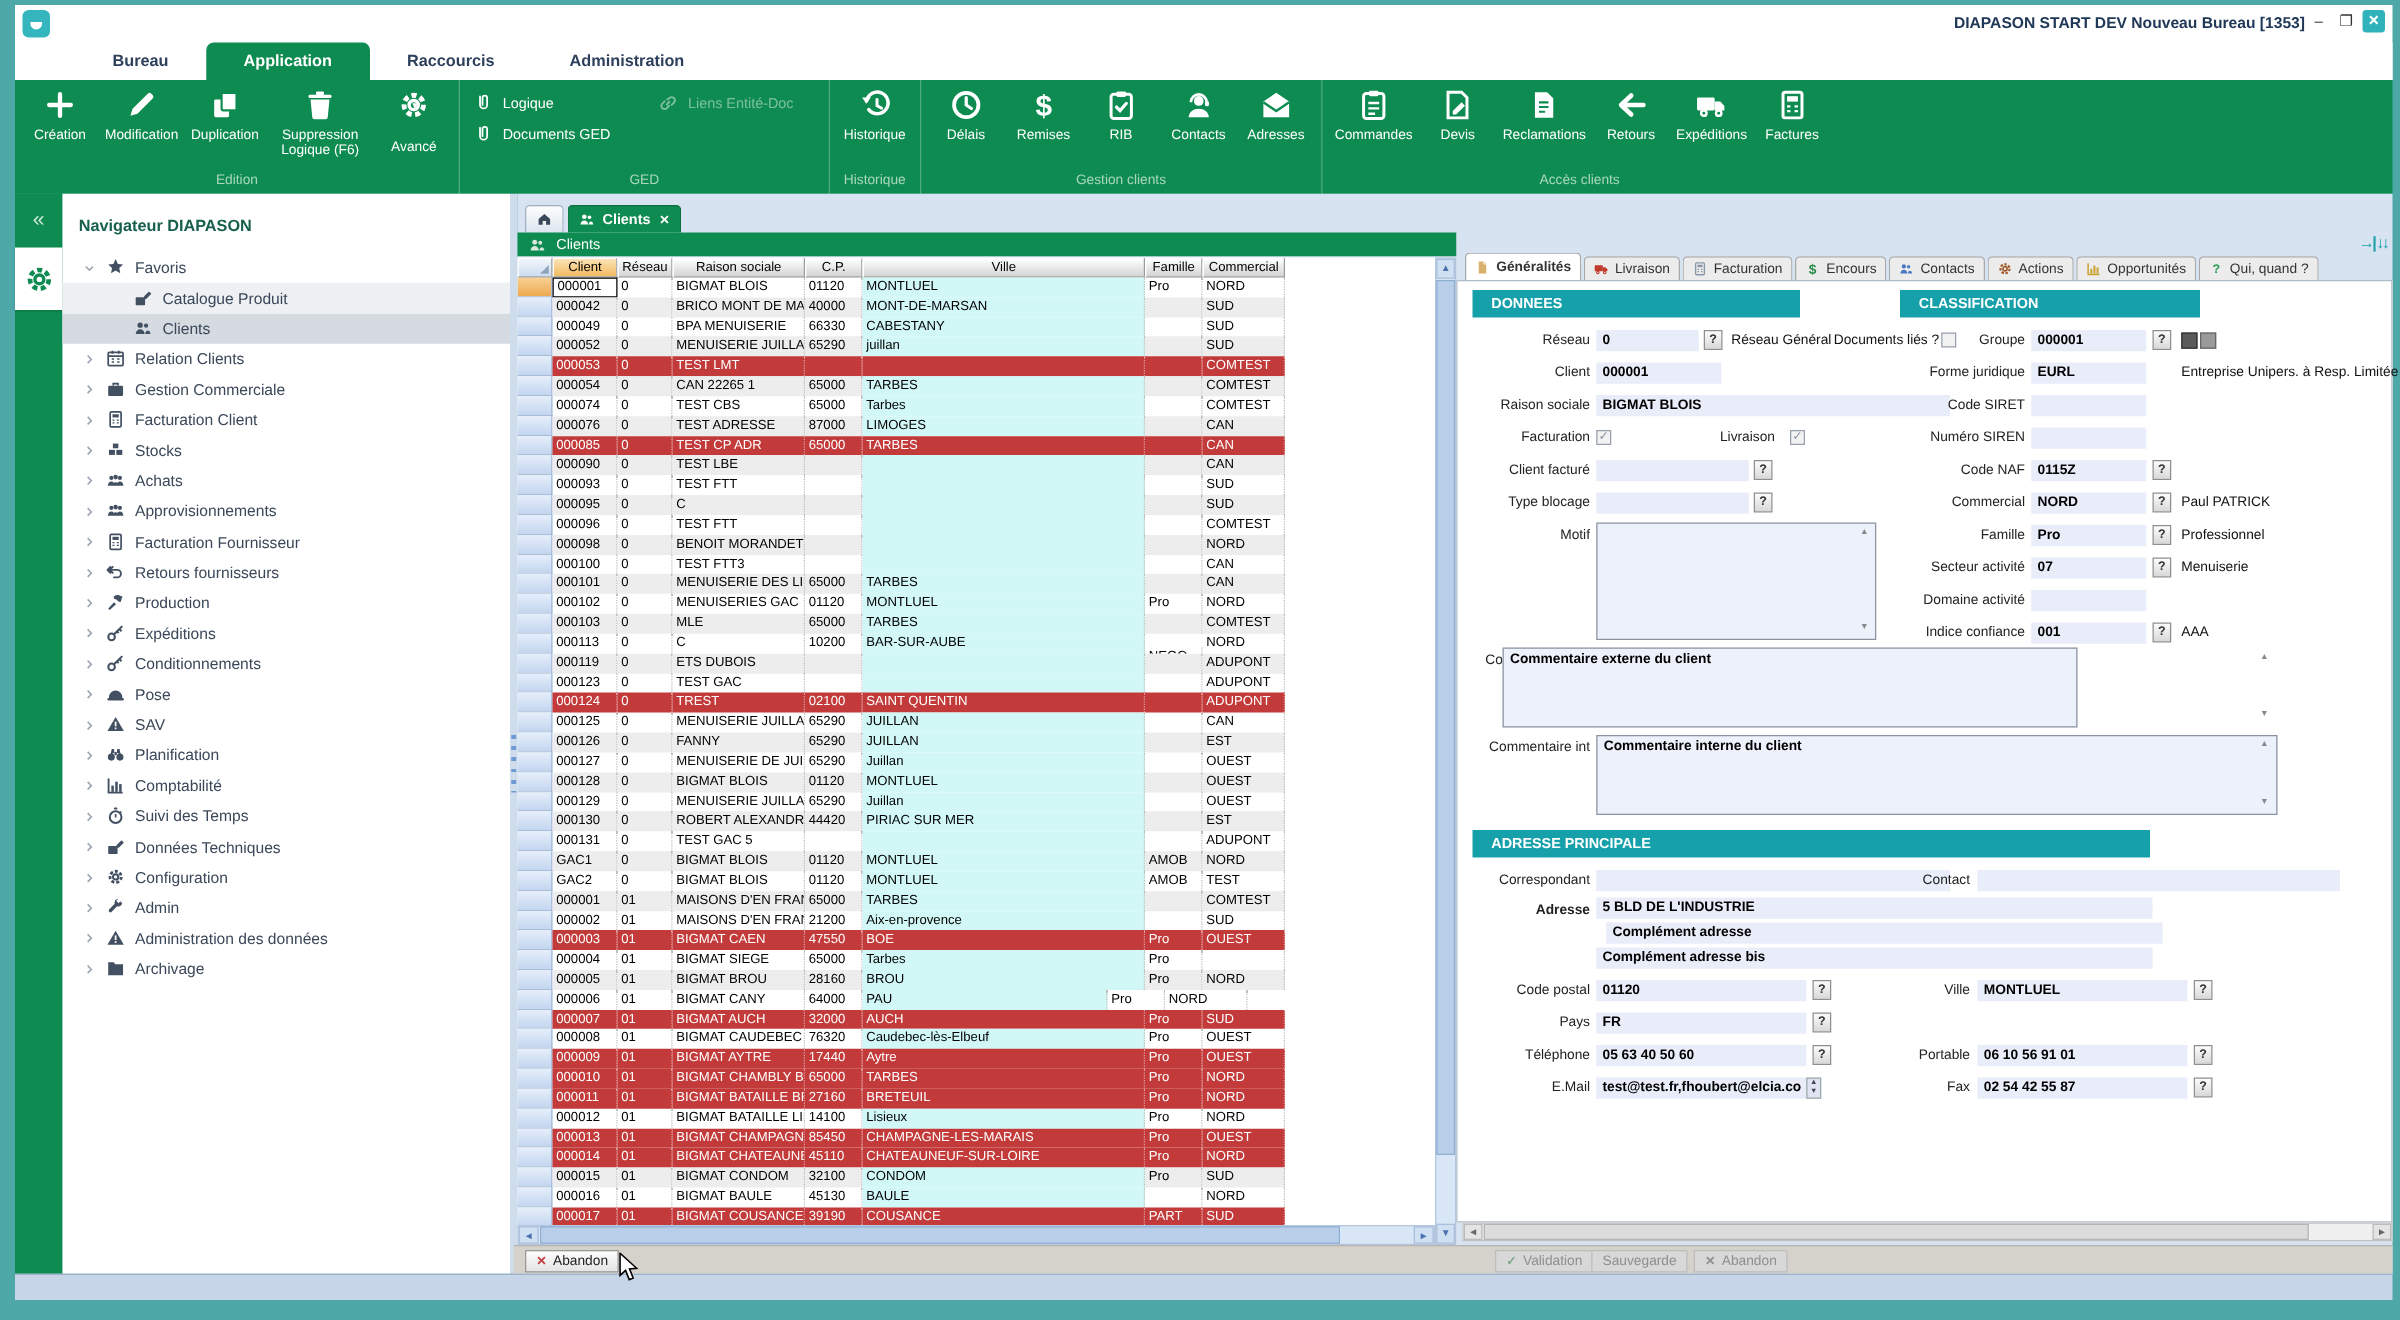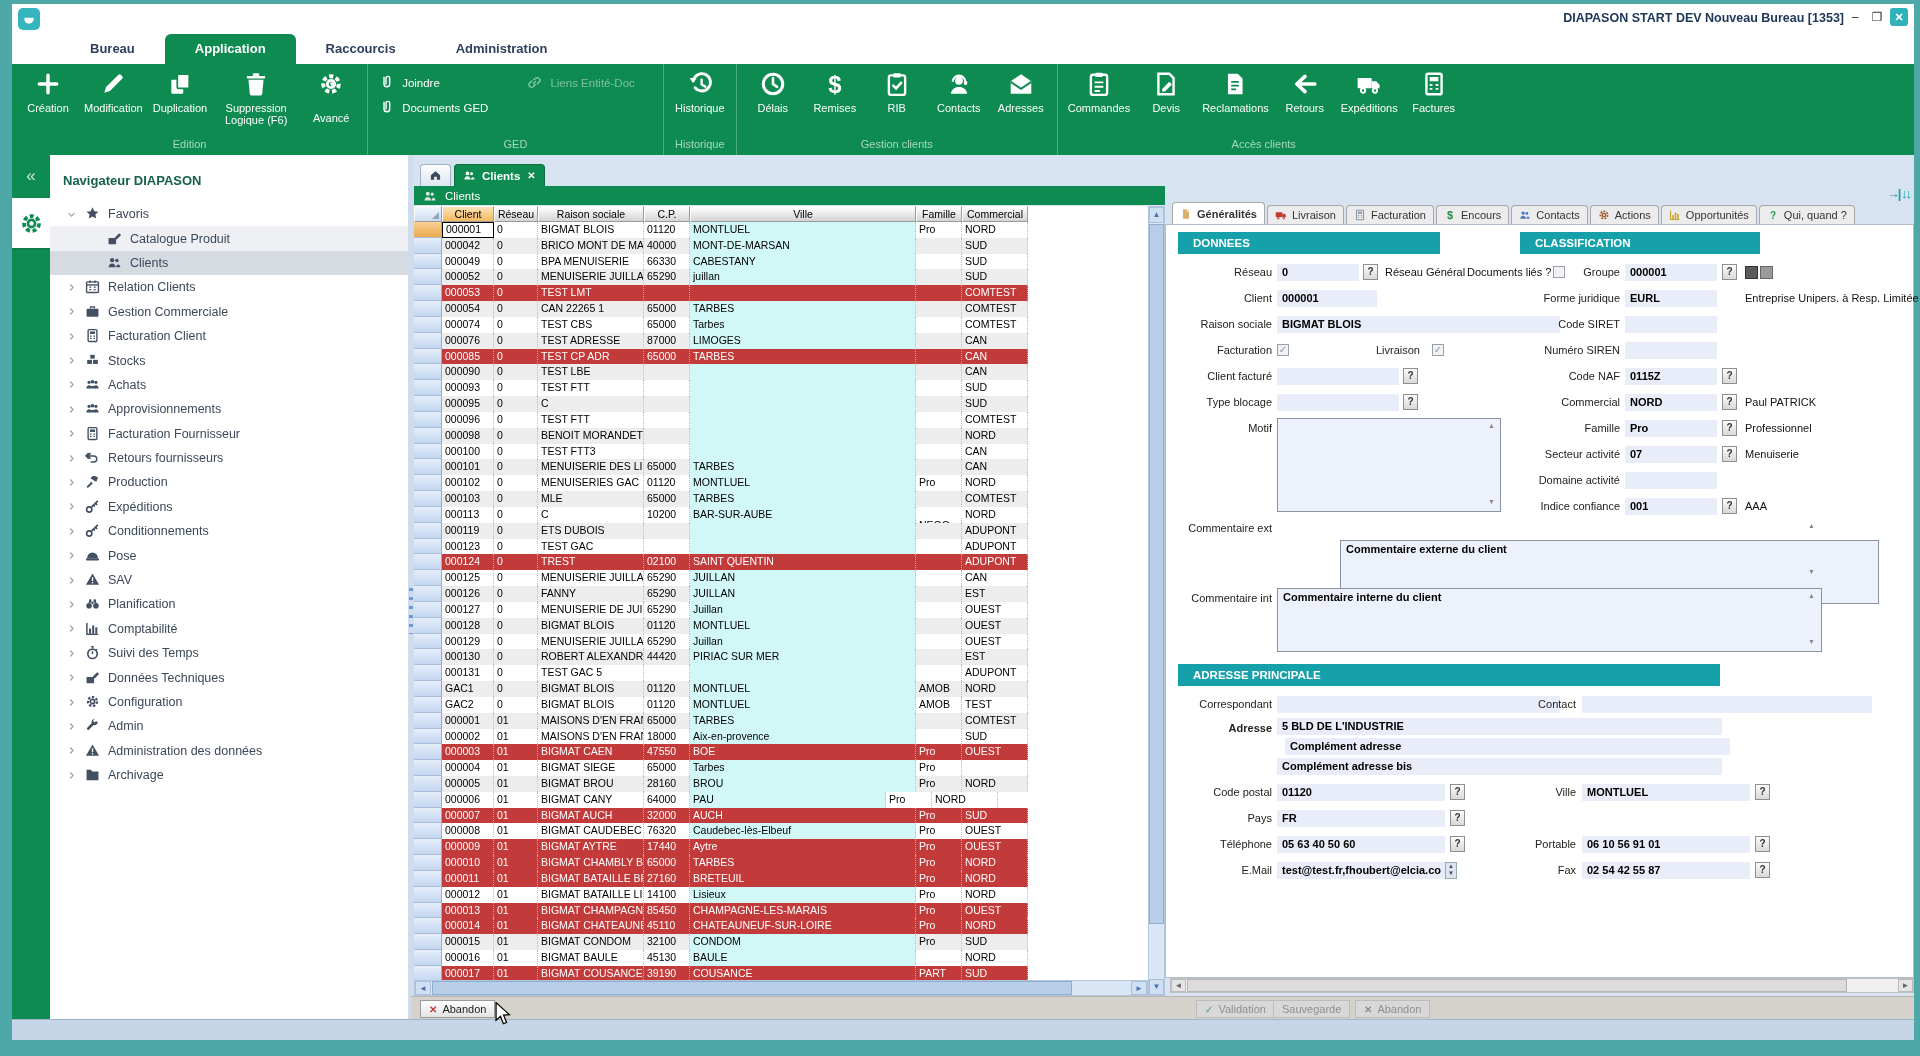--- a/index.html
+++ b/index.html
@@ -353,21 +353,21 @@
         </div>
         <div class="grp-lbl">Edition</div>
       </div>
       <div class="rib-group">
         <div class="rib-row">
           <div class="ged-col">
             <div class="ged-item">
               <svg>
                 <use href="#paperclip-icon"></use>
               </svg>
-              <span>Joindre</span>
+              <span>Logique</span>
             </div>
             <div class="ged-item">
               <svg>
                 <use href="#paperclip-icon"></use>
               </svg>
               <span>Documents GED</span>
             </div>
           </div>
           <div class="ged-link">
             <svg>
@@ -1050,21 +1050,21 @@
           <div class="cell" style="width: 46px;">65000</div>
           <div class="cell ville" style="width: 226px;">TARBES</div>
           <div class="cell" style="width: 46px;"></div>
           <div class="cell" style="width: 66px;">COMTEST</div>
         </div>
         <div class="t-row">
           <div class="selc" style="width: 28px;"></div>
           <div class="cell" style="width: 52px;">000002</div>
           <div class="cell" style="width: 44px;">01</div>
           <div class="cell" style="width: 106px;">MAISONS D'EN FRANCE</div>
-          <div class="cell" style="width: 46px;">18000</div>
+          <div class="cell" style="width: 46px;">21200</div>
           <div class="cell ville" style="width: 226px;">Aix-en-provence</div>
           <div class="cell" style="width: 46px;"></div>
           <div class="cell" style="width: 66px;">SUD</div>
         </div>
         <div class="t-row red">
           <div class="selc" style="width: 28px;"></div>
           <div class="cell" style="width: 52px;">000003</div>
           <div class="cell" style="width: 44px;">01</div>
           <div class="cell" style="width: 106px;">BIGMAT CAEN</div>
           <div class="cell" style="width: 46px;">47550</div>
@@ -1308,21 +1308,21 @@
 <div class="lbl" style="left:1150px;top:394px;width:122px;">Type blocage</div>
 <div class="inp" style="left:1277px;top:394px;width:122px;"></div>
 <div class="helpbtn" style="left:1403px;top:394px;">?</div>
 
 <div class="lbl" style="left:1150px;top:420px;width:122px;">Motif</div>
 <div class="bigbox" style="left:1277px;top:418px;width:224px;height:94px;"></div>
 <div class="boxarrow" style="left:1488px;top:422px;">▲</div>
 <div class="boxarrow" style="left:1488px;top:498px;">▼</div>
 
 <div class="lbl" style="left:1150px;top:520px;width:122px;">Commentaire ext</div>
-<div class="bigbox" style="left:1340px;top:518px;width:539px;height:64px;margin-top:22px;">Commentaire externe du client</div>
+<div class="bigbox" style="left:1202px;top:518px;width:460px;height:64px;">Commentaire externe du client</div>
 <div class="boxarrow" style="left:1808px;top:522px;">▲</div>
 <div class="boxarrow" style="left:1808px;top:568px;">▼</div>
 
 <div class="lbl" style="left:1150px;top:590px;width:122px;">Commentaire int</div>
 <div class="bigbox" style="left:1277px;top:588px;width:545px;height:64px;">Commentaire interne du client</div>
 <div class="boxarrow" style="left:1808px;top:592px;">▲</div>
 <div class="boxarrow" style="left:1808px;top:638px;">▼</div>
 
 <div id="classif">
       <div class="lbl" style="left: 1455px; top: 264px; width: 165px;">Groupe</div>

